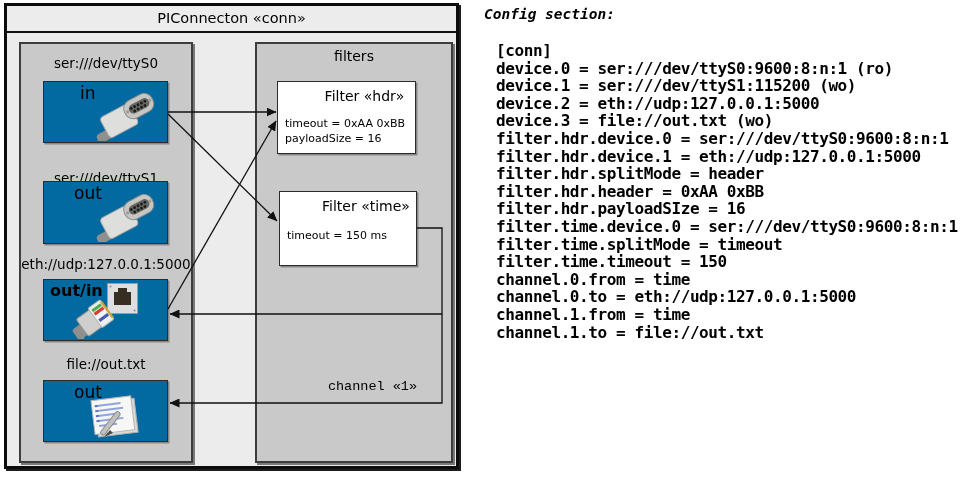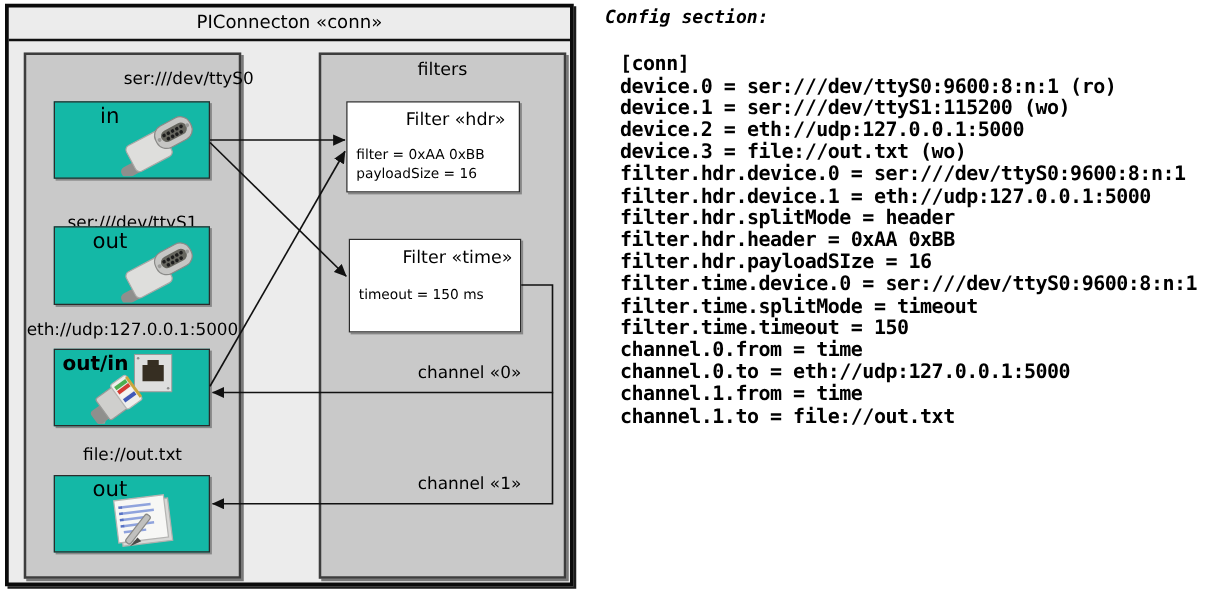--- a/index.html
+++ b/index.html
@@ -12,21 +12,21 @@
              background:#ececec;border:3px solid #0b0b0b;box-shadow:2px 2px 0 #1c1c1c;}
   .title-bar{position:absolute;left:0;top:0;right:0;height:25px;line-height:25px;
              border-bottom:2px solid #111;text-align:center;font-size:14.5px;}
   .panel{position:absolute;box-sizing:border-box;background:#c9c9c9;border:2px solid #3d3d3d;
          box-shadow:2px 2px 0 rgba(60,60,60,.65);}
   .panel.devices{left:12px;top:36px;width:174px;height:421px;}
   .panel.filters{left:248px;top:36px;width:198px;height:421px;}
   .panel-title{position:absolute;left:0;right:0;top:4px;text-align:center;font-size:14px;}
 
   .dev-label{position:absolute;left:-12px;right:-12px;text-align:center;font-size:13.5px;white-space:nowrap;}
-  .dev-box{position:absolute;left:22px;width:125px;height:62px;box-sizing:border-box;background:#14b8a6;
+  .dev-box{position:absolute;left:22px;width:125px;height:62px;box-sizing:border-box;background:#0369a1;
            border:1.5px solid #2b2b2b;box-shadow:1.5px 1.5px 0 rgba(80,80,80,.55);}
   .port-label{position:absolute;top:1px;font-size:17px;}
   .dev-icon{position:absolute;}
 
   .filter-box{position:absolute;box-sizing:border-box;background:#fff;border:1.5px solid #2b2b2b;
               box-shadow:1.5px 1.5px 0 rgba(80,80,80,.55);}
   .filter-title{text-align:center;font-size:14px;margin-top:6px;padding-left:36px;}
   .filter-props{font-size:11px;line-height:15px;margin:12px 0 0 7px;}
   .chan-label{position:absolute;width:117px;text-align:right;font-size:13.5px;white-space:nowrap;}
 
@@ -43,21 +43,21 @@
 
 <div class="stage">
 
   <div class="diagram">
     <div class="outer-box">
       <div class="title-bar">PIConnecton «conn»</div>
 
       <div class="panel devices">
 
         <div>
-          <div class="dev-label" style="top:11px;text-align:right;">ser:///dev/ttyS0</div>
+          <div class="dev-label" style="top:11px;">ser:///dev/ttyS0</div>
           <div class="dev-box" style="top:37px;">
             <span class="port-label" style="left:36px;">in</span>
             <svg class="dev-icon" style="right:2px;bottom:1px;" width="78" height="52" viewBox="0 0 80 54">
               <g transform="rotate(-28 40 27)">
                 <rect x="2" y="31" width="24" height="10" rx="4" fill="#8f8f8d"></rect>
                 <rect x="14" y="17" width="34" height="24" rx="4" fill="#dededc" stroke="#a8a8a6"></rect>
                 <rect x="40" y="15" width="32" height="20" rx="9" fill="#c6c6c4" stroke="#8a8a88"></rect>
                 <rect x="45" y="20" width="23" height="10" rx="5" fill="#66665f"></rect>
                 <circle cx="48" cy="23.5" r="1.5" fill="#1d1d1d"></circle>
                   <circle cx="52" cy="23.5" r="1.5" fill="#1d1d1d"></circle>
@@ -158,36 +158,35 @@
           </div>
         </div>
       </div>
 
       <div class="panel filters">
         <div class="panel-title">filters</div>
 
         <div class="filter-box" style="left:20px;top:37px;width:139px;height:73px;">
           <div class="filter-title">Filter «hdr»</div>
           <div class="filter-props">
-            <div>filter = 0xAA 0xBB</div>
+            <div>timeout = 0xAA 0xBB</div>
             <div>payloadSize = 16</div>
           </div>
         </div>
 
         <div class="filter-box" style="left:22px;top:147px;width:138px;height:75px;">
           <div class="filter-title">Filter «time»</div>
           <div class="filter-props" style="margin-top:14px;">
             <div>timeout = 150 ms</div>
           </div>
         </div>
       </div>
     </div>
 
-    <div class="chan-label" style="left:300px;top:290px;">channel «0»</div>
-    <div class="chan-label" style="left:300px;top:379px;">channel «1»</div>
+    <div class="chan-label" style="left:300px;top:379px;font-family:Liberation Mono, monospace;">channel «1»</div>
 
     <svg class="wires" width="482" height="484" viewBox="0 0 482 484">
       <defs>
         <marker id="arr" markerUnits="userSpaceOnUse" markerWidth="10" markerHeight="9" refX="9.5" refY="4.5" orient="auto">
           <path d="M0,0 L10,4.5 L0,9 Z" fill="#111"></path>
         </marker>
       </defs>
       <path d="M168,112 L276,112" stroke="#111" stroke-width="1.3" fill="none" marker-end="url(#arr)"></path>
       <path d="M168,114 L277,221" stroke="#111" stroke-width="1.3" fill="none" marker-end="url(#arr)"></path>
       <path d="M168,309 L276,121" stroke="#111" stroke-width="1.3" fill="none" marker-end="url(#arr)"></path>

